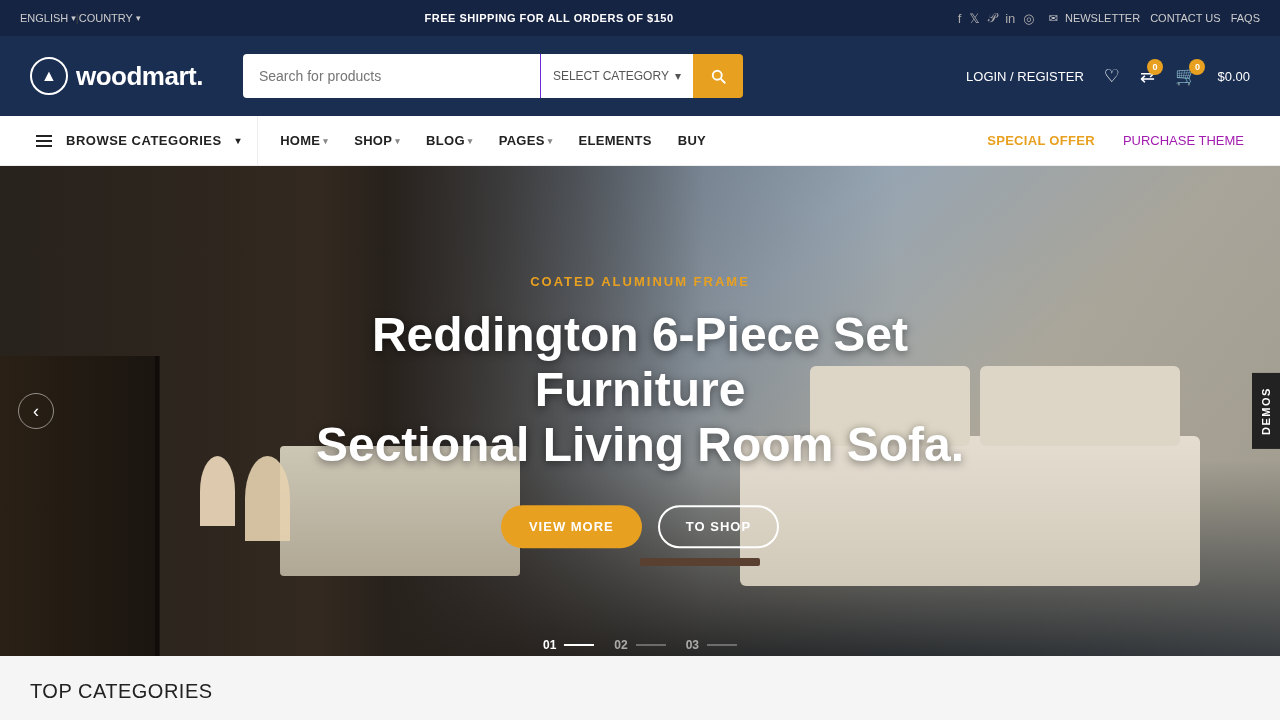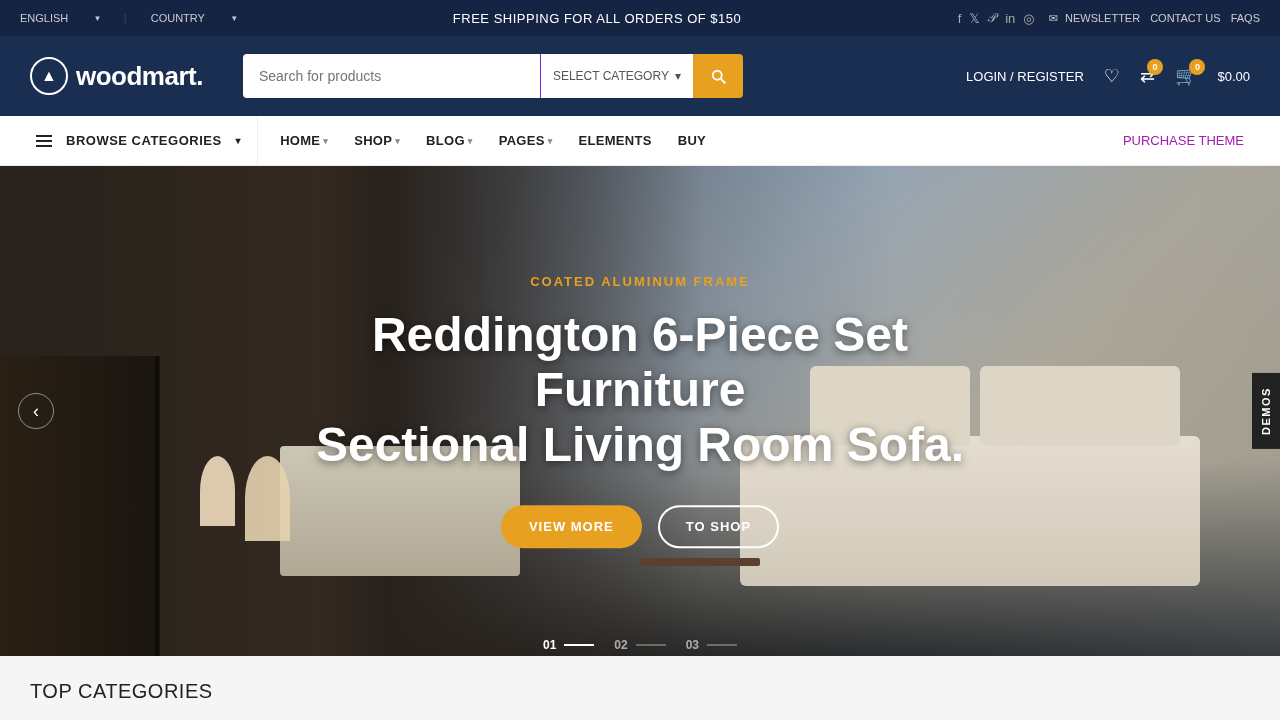--- a/index.html
+++ b/index.html
@@ -9,23 +9,23 @@
     .top-bar {
       background: #162444;
       color: #ccc;
       font-size: 11px;
       padding: 0 20px;
       height: 36px;
       display: flex;
       align-items: center;
       justify-content: space-between;
     }
-    .top-bar-left { display: flex; align-items: center; gap: 24px; }
+    .top-bar-left { display: flex; align-items: center; gap: 0; }
     .top-bar-left .divider { color: #444; }
-    .top-bar-center { color: #fff; font-size: 13px; letter-spacing: 0.5px; }
+    .top-bar-center { color: #fff; font-size: 11px; letter-spacing: 0.5px; font-weight: bold; }
     .top-bar-right { display: flex; align-items: center; gap: 14px; }
     .top-bar-right .social-icons { display: flex; gap: 8px; align-items: center; }
     .top-bar-right .social-icon { color: #aaa; font-size: 13px; cursor: pointer; }
     .top-bar-right .links { display: flex; gap: 10px; align-items: center; font-size: 11px; color: #ccc; }
     .top-bar-right .links span { cursor: pointer; }
     .dropdown-arrow { font-size: 9px; margin-left: 3px; }
 
     
     .header {
       background: #1a2e52;
@@ -416,20 +416,21 @@
     </div>
     <div class="nav-item">
       <span>ELEMENTS</span>
     </div>
     <div class="nav-item">
       <span>BUY</span>
     </div>
   </nav>
 
   <div class="nav-right">
+    <span class="nav-item nav-special">SPECIAL OFFER</span>
     <span class="purchase-theme" style="padding:0 16px;">PURCHASE THEME</span>
   </div>
 </div>
 
 <div class="hero">
 
   <div class="hero-scene"></div>
 
   <div style="position:absolute;bottom:0;left:0;width:160px;height:300px;background:linear-gradient(to right,#2a2015,#1a1510);z-index:2;"></div>
   <div style="position:absolute;bottom:0;left:155px;width:4px;height:300px;background:rgba(0,0,0,0.4);z-index:2;"></div>

